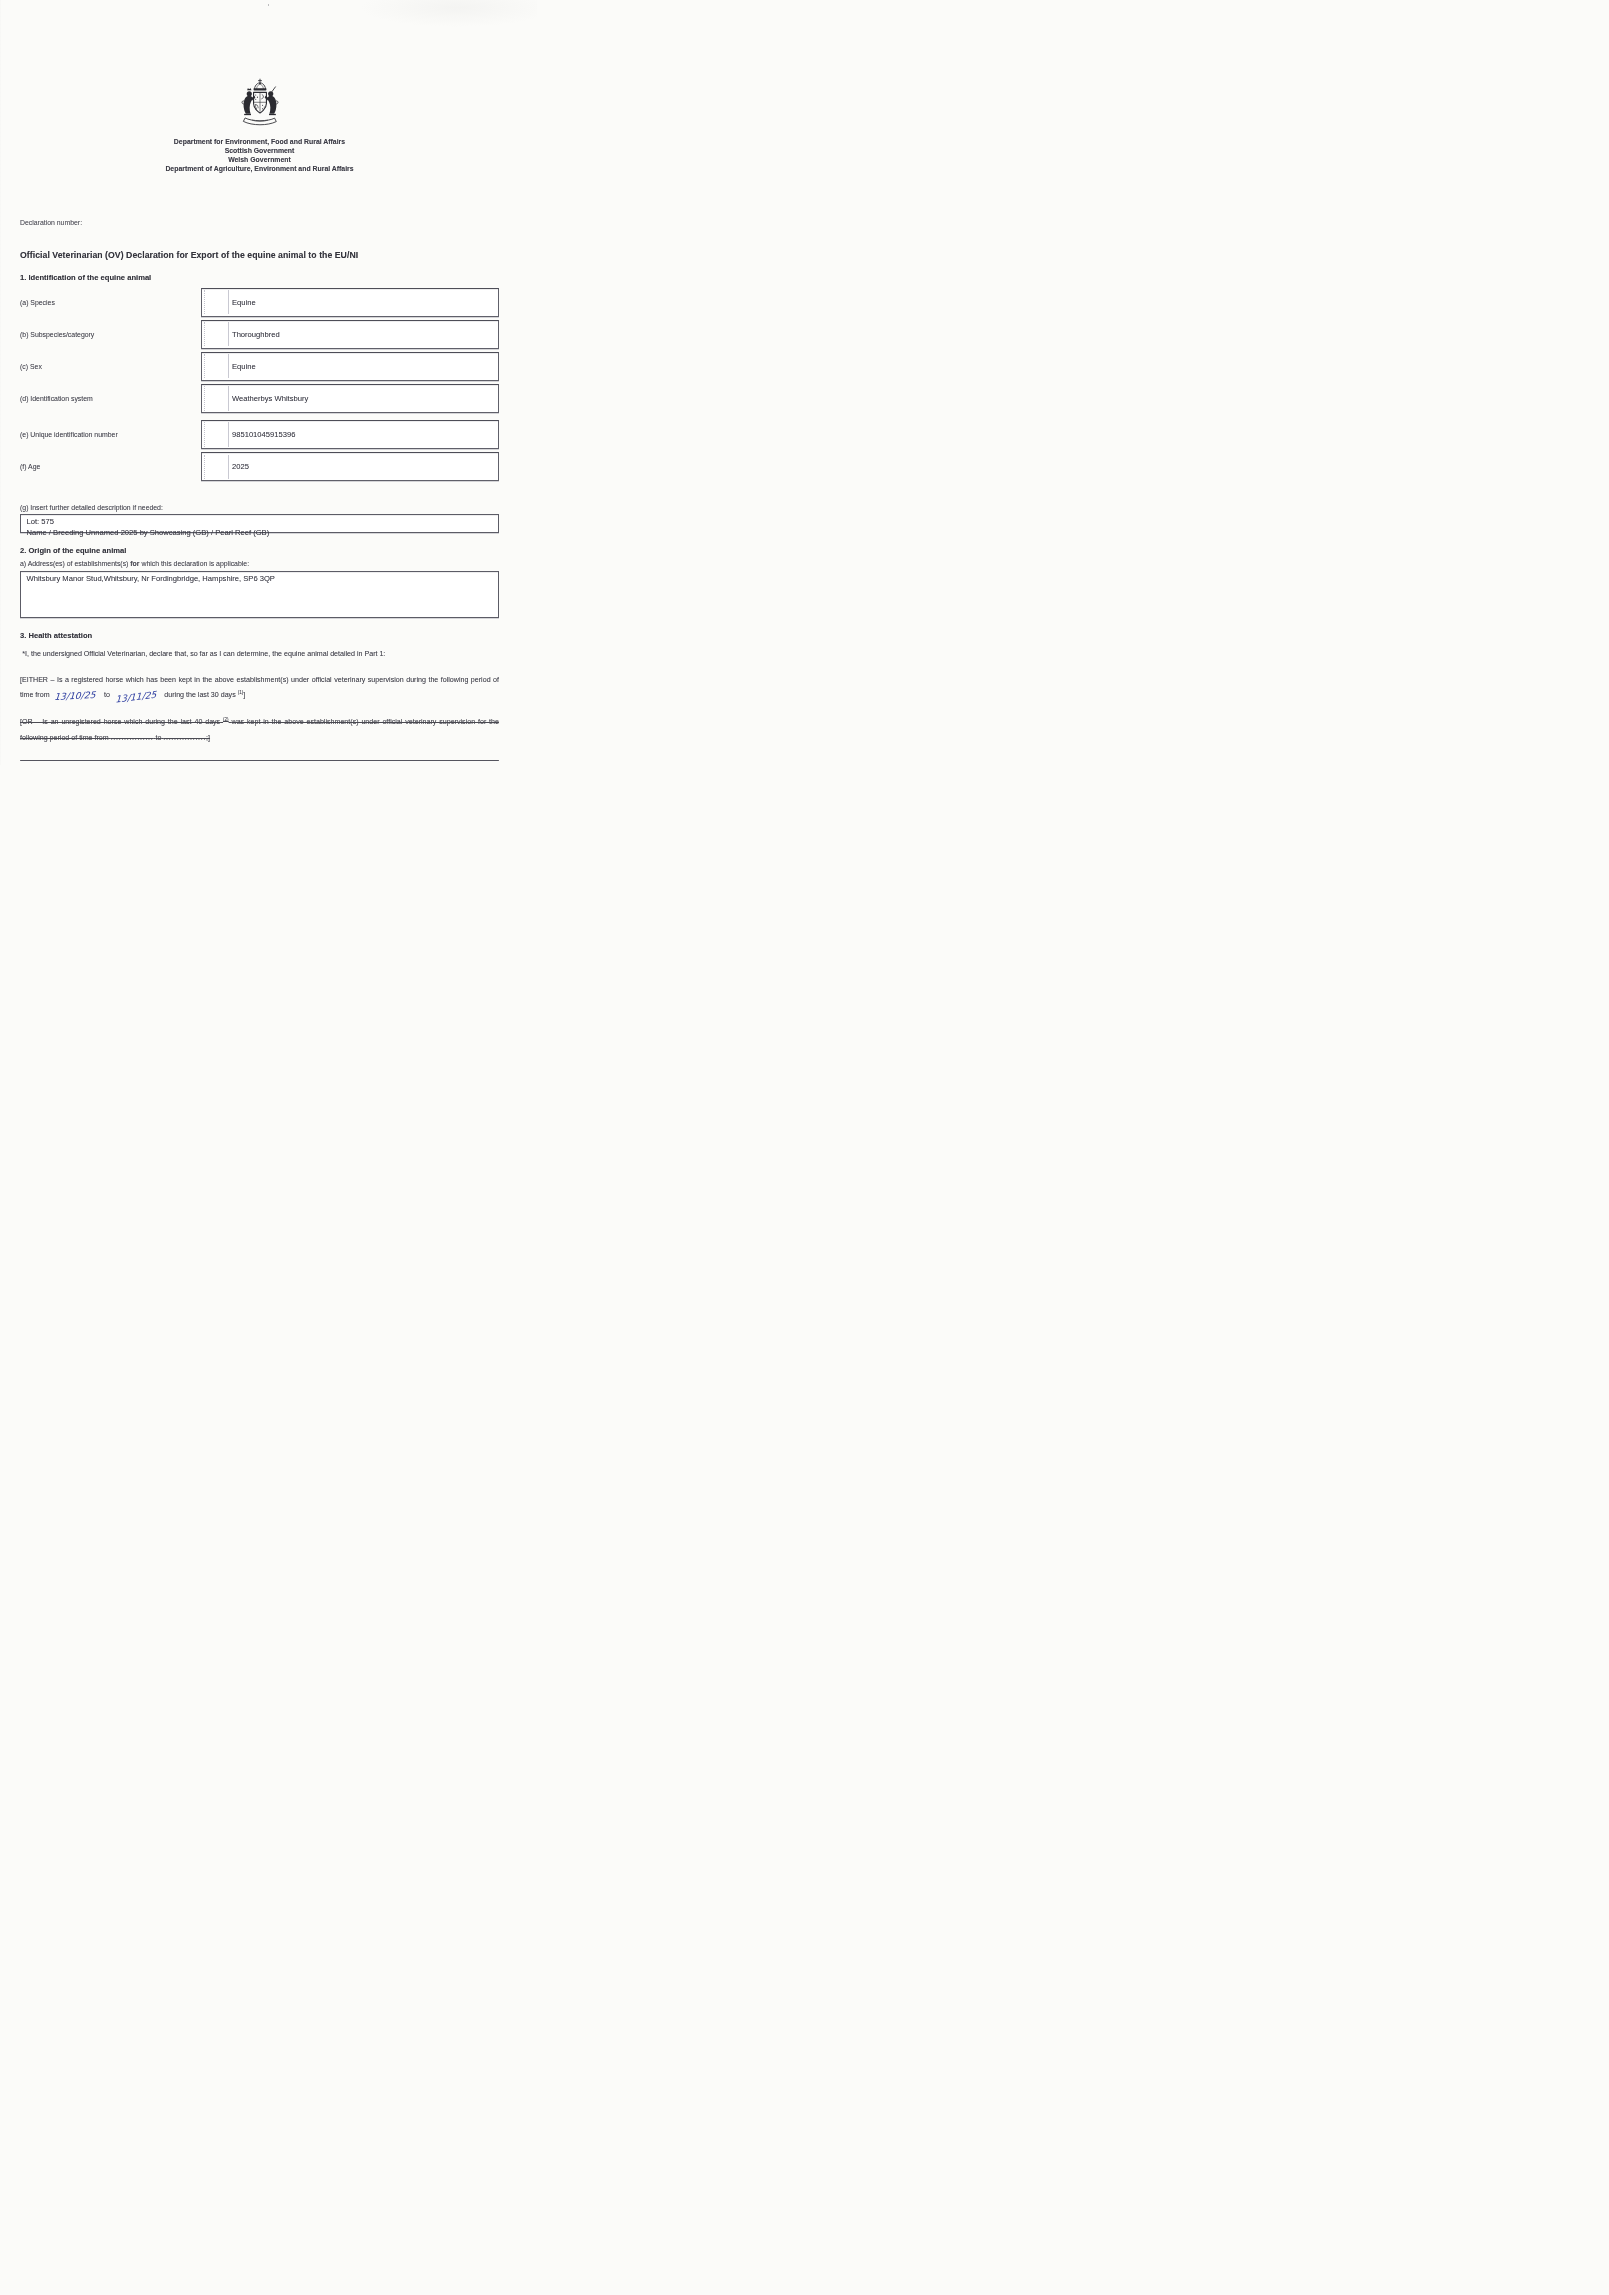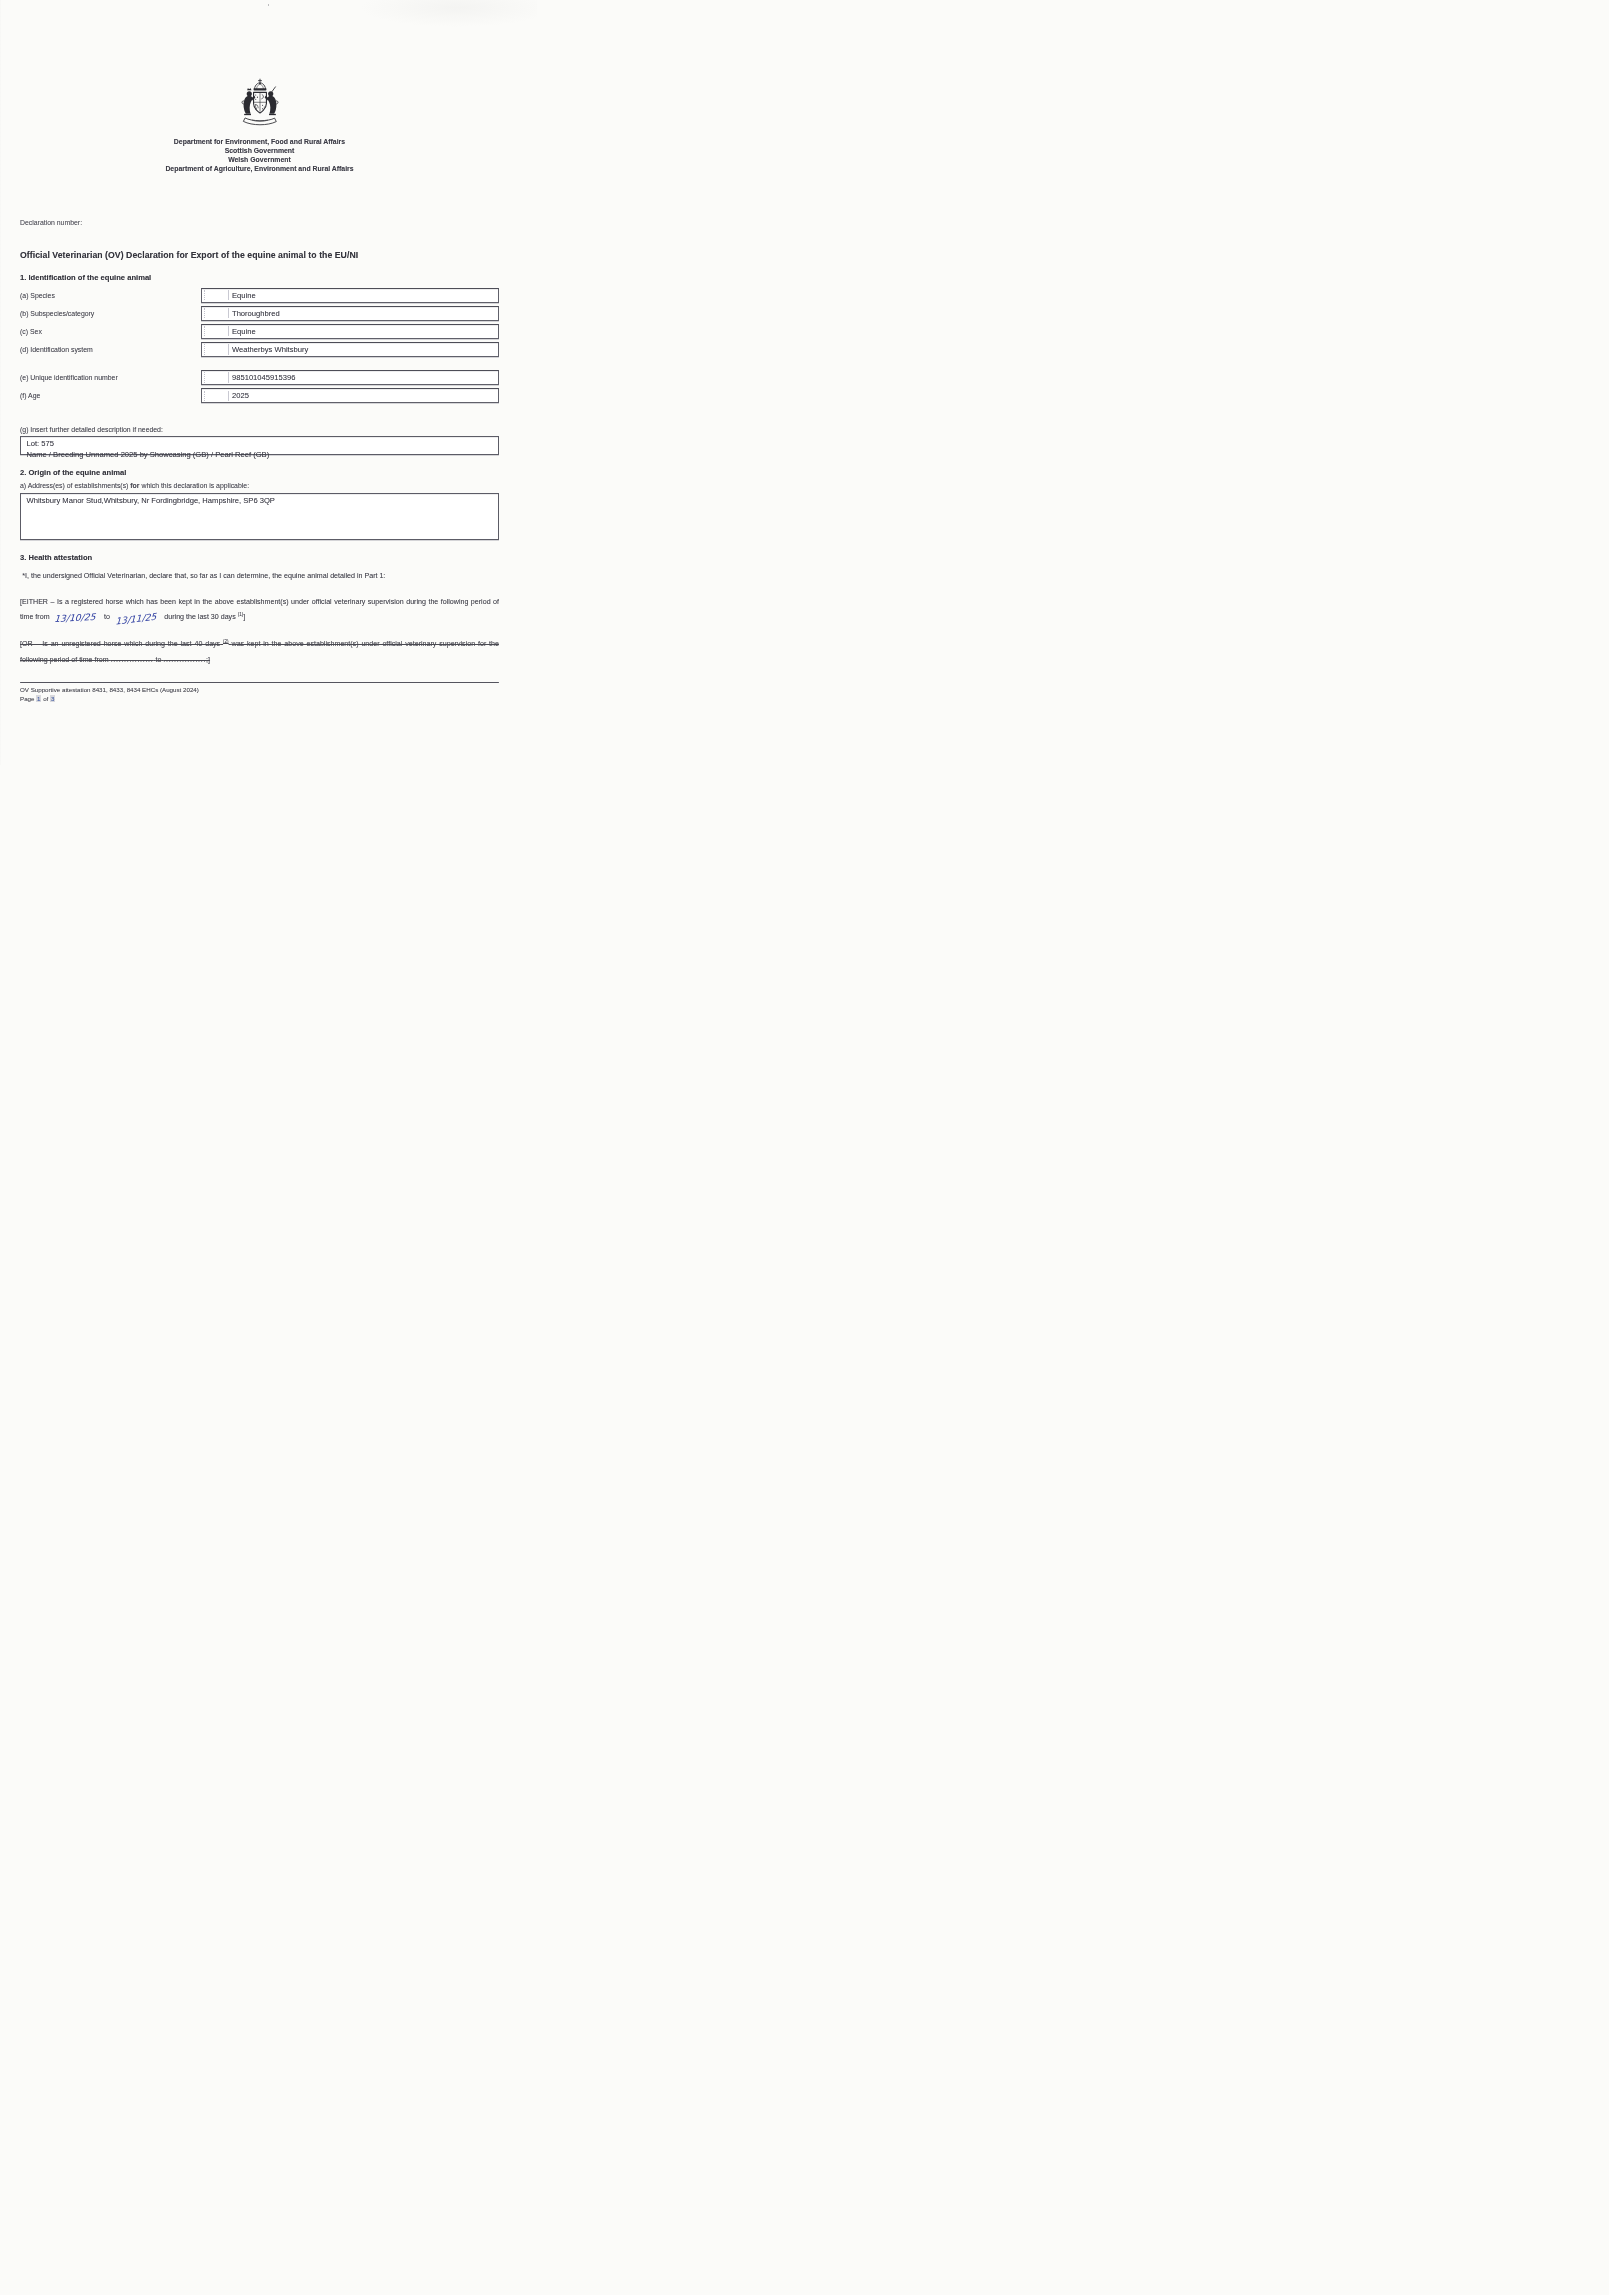--- a/index.html
+++ b/index.html
@@ -34,24 +34,24 @@
   
   .doc-title{margin:23px 0 0 0;font-size:8.7px;line-height:12px;font-weight:bold;color:#34343c;letter-spacing:0.05px;}
   .sec-heading{margin:0;font-size:7.6px;font-weight:bold;color:#34343c;}
   .sec1-heading{margin-top:12px;}
   .sec2-heading{margin-top:13px;}
   .sec3-heading{margin-top:12.4px;}
 
   
   .rows{margin-top:6px;}
   .field-row{display:flex;align-items:center;margin-bottom:3.2px;}
-  .field-row.gap-top{margin-top:13px;align-items:center;}
+  .field-row.gap-top{margin-top:7px;align-items:center;}
   .field-label{width:181px;flex:none;font-size:6.9px;color:#4b4b54;}
   .field-box{
-    position:relative;flex:1;height:15px;background:#fff;
+    position:relative;flex:1;height:29px;background:#fff;
     border:0.9px solid #60606a;border-top-color:#4d4d57;
     box-shadow:0 0.9px 0 rgba(110,110,125,.30), inset 0 0.5px 0 rgba(90,90,105,.22);
     display:flex;align-items:center;
     padding-left:30px;box-sizing:border-box;
   }
   .field-box::before{content:"";position:absolute;left:26px;top:1.4px;bottom:1.4px;border-left:0.5px solid #c9c9d2;}
   .field-box::after{content:"";position:absolute;left:2.3px;top:1.4px;bottom:1.4px;border-left:0.5px dotted #c3c3cc;}
   .field-value{font-size:7.6px;color:#3d3d47;}
 
   

